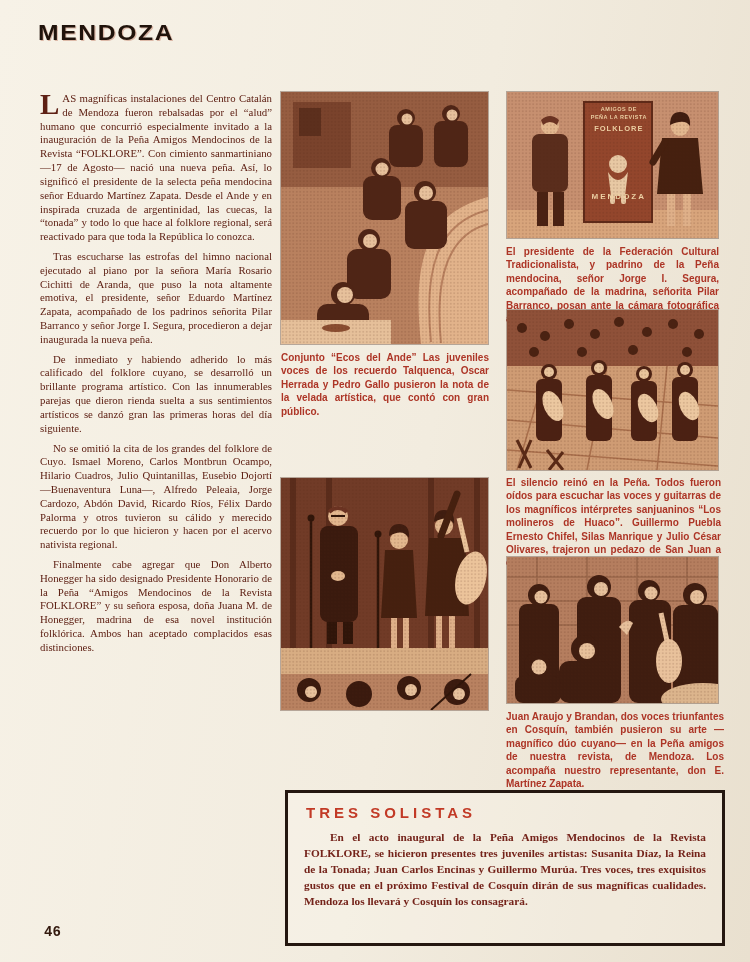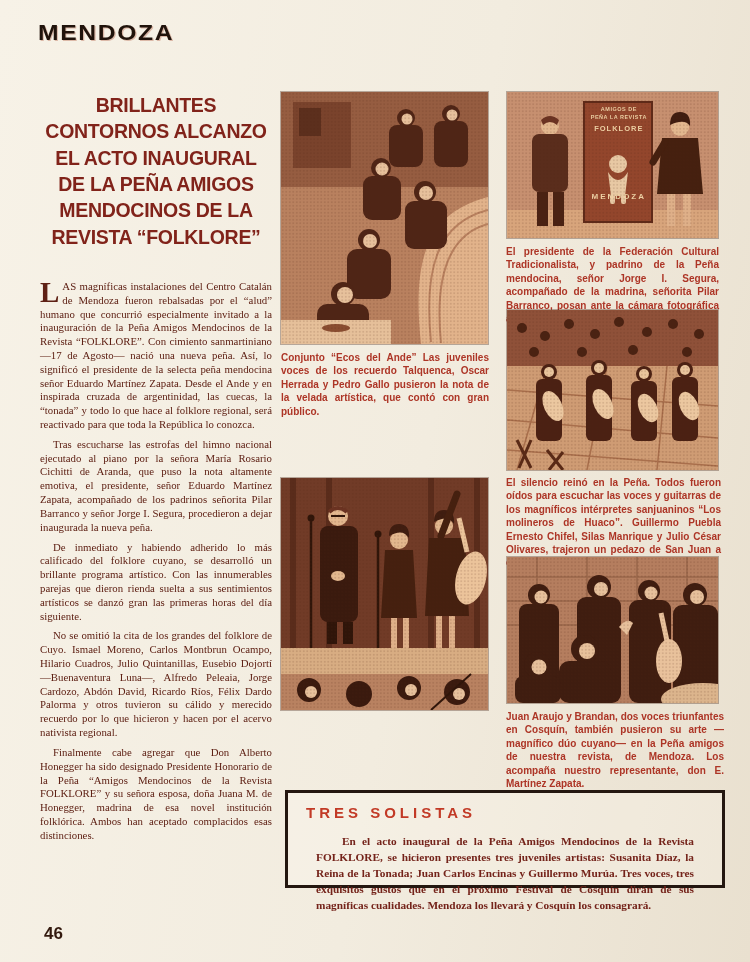--- a/index.html
+++ b/index.html
@@ -33,45 +33,37 @@
   .ph-ecos{left:281px;top:92px;width:207px;height:252px;}
   .ph-padrinos{left:507px;top:92px;width:211px;height:146px;}
   .ph-molineros{left:507px;top:310px;width:211px;height:160px;}
   .ph-madrina{left:281px;top:478px;width:207px;height:232px;}
   .ph-duo{left:507px;top:557px;width:211px;height:146px;}
   .banner-text{position:absolute;left:36%;top:9%;width:34%;text-align:center;
         color:#f0d3a6;font-family:"Liberation Sans",sans-serif;font-weight:bold;line-height:1.5;}
   .banner-text .b1,.banner-text .b2{font-size:5.5px;letter-spacing:.5px;display:block;}
   .banner-text .b3{font-size:7.5px;letter-spacing:1px;display:block;margin-top:1px;}
   .banner-text .b4{font-size:8px;letter-spacing:2px;display:block;margin-top:57px;}
-  .solistas-box{position:absolute;left:285px;top:790px;width:440px;height:98px;
+  .solistas-box{position:absolute;left:285px;top:790px;width:440px;height:156px;
         border:3px solid #241710;box-sizing:border-box;padding:9px 16px 0 16px;background:rgba(255,252,243,.25);}
   .solistas-title{font-family:"Liberation Sans",sans-serif;font-weight:bold;font-size:15px;
         letter-spacing:4px;color:#c23a26;margin:2px 0 8px 2px;}
   .solistas-body{font-size:11.3px;font-weight:bold;line-height:1.42;color:#74231a;
-        text-align:justify;text-indent:26px;margin:12px;}
-  .page-number{position:absolute;left:44px;top:924px;font-family:Liberation Sans, sans-serif;
-        font-weight:bold;font-size:17px;color:#33190e;}
+        text-align:justify;text-indent:26px;margin:0;}
+  .page-number{position:absolute;left:44px;top:924px;font-family:Liberation Mono, monospace;
+        font-weight:bold;font-size:14px;color:#33190e;}
 </style>
 </head>
 <body>
 
 <div class="page">
 
   <div class="masthead">MENDOZA</div>
 
   <div class="left-col">
-    <h1 class="headline">
-      <span>BRILLANTES</span>
-      <span>CONTORNOS ALCANZO</span>
-      <span>EL ACTO INAUGURAL</span>
-      <span>DE LA PEÑA AMIGOS</span>
-      <span>MENDOCINOS DE LA</span>
-      <span>REVISTA “FOLKLORE”</span>
-    </h1>
     <div class="body">
       <p class="first"><span class="dropcap">L</span><span>AS magníficas instalaciones del Centro Catalán de Mendoza fueron rebalsadas por el “alud” humano que concurrió especialmente invitado a la inauguración de la Peña Amigos Mendocinos de la Revista “FOLKLORE”. Con cimiento sanmartiniano —17 de Agosto— nació una nueva peña. Así, lo significó el presidente de la selecta peña mendocina señor Eduardo Martínez Zapata. Desde el Ande y en inspirada cruzada de argentinidad, las cuecas, la “tonada” y todo lo que hace al folklore regional, será reactivado para que toda la República lo conozca.</span></p>
       <p>Tras escucharse las estrofas del himno nacional ejecutado al piano por la señora María Rosario Cichitti de Aranda, que puso la nota altamente emotiva, el presidente, señor Eduardo Martínez Zapata, acompañado de los padrinos señorita Pilar Barranco y señor Jorge I. Segura, procedieron a dejar inaugurada la nueva peña.</p>
       <p>De inmediato y habiendo adherido lo más calificado del folklore cuyano, se desarrolló un brillante programa artístico. Con las innumerables parejas que dieron rienda suelta a sus sentimientos artísticos se danzó gran las primeras horas del día siguiente.</p>
       <p>No se omitió la cita de los grandes del folklore de Cuyo. Ismael Moreno, Carlos Montbrun Ocampo, Hilario Cuadros, Julio Quintanillas, Eusebio Dojortí —Buenaventura Luna—, Alfredo Peleaia, Jorge Cardozo, Abdón David, Ricardo Ríos, Félix Dardo Palorma y otros tuvieron su cálido y merecido recuerdo por lo que hicieron y hacen por el acervo nativista regional.</p>
       <p>Finalmente cabe agregar que Don Alberto Honegger ha sido designado Presidente Honorario de la Peña “Amigos Mendocinos de la Revista FOLKLORE” y su señora esposa, doña Juana M. de Honegger, madrina de esa novel institución folklórica. Ambos han aceptado complacidos esas distinciones.</p>
     </div>
   </div>
 
   <div class="photo ph-ecos">

